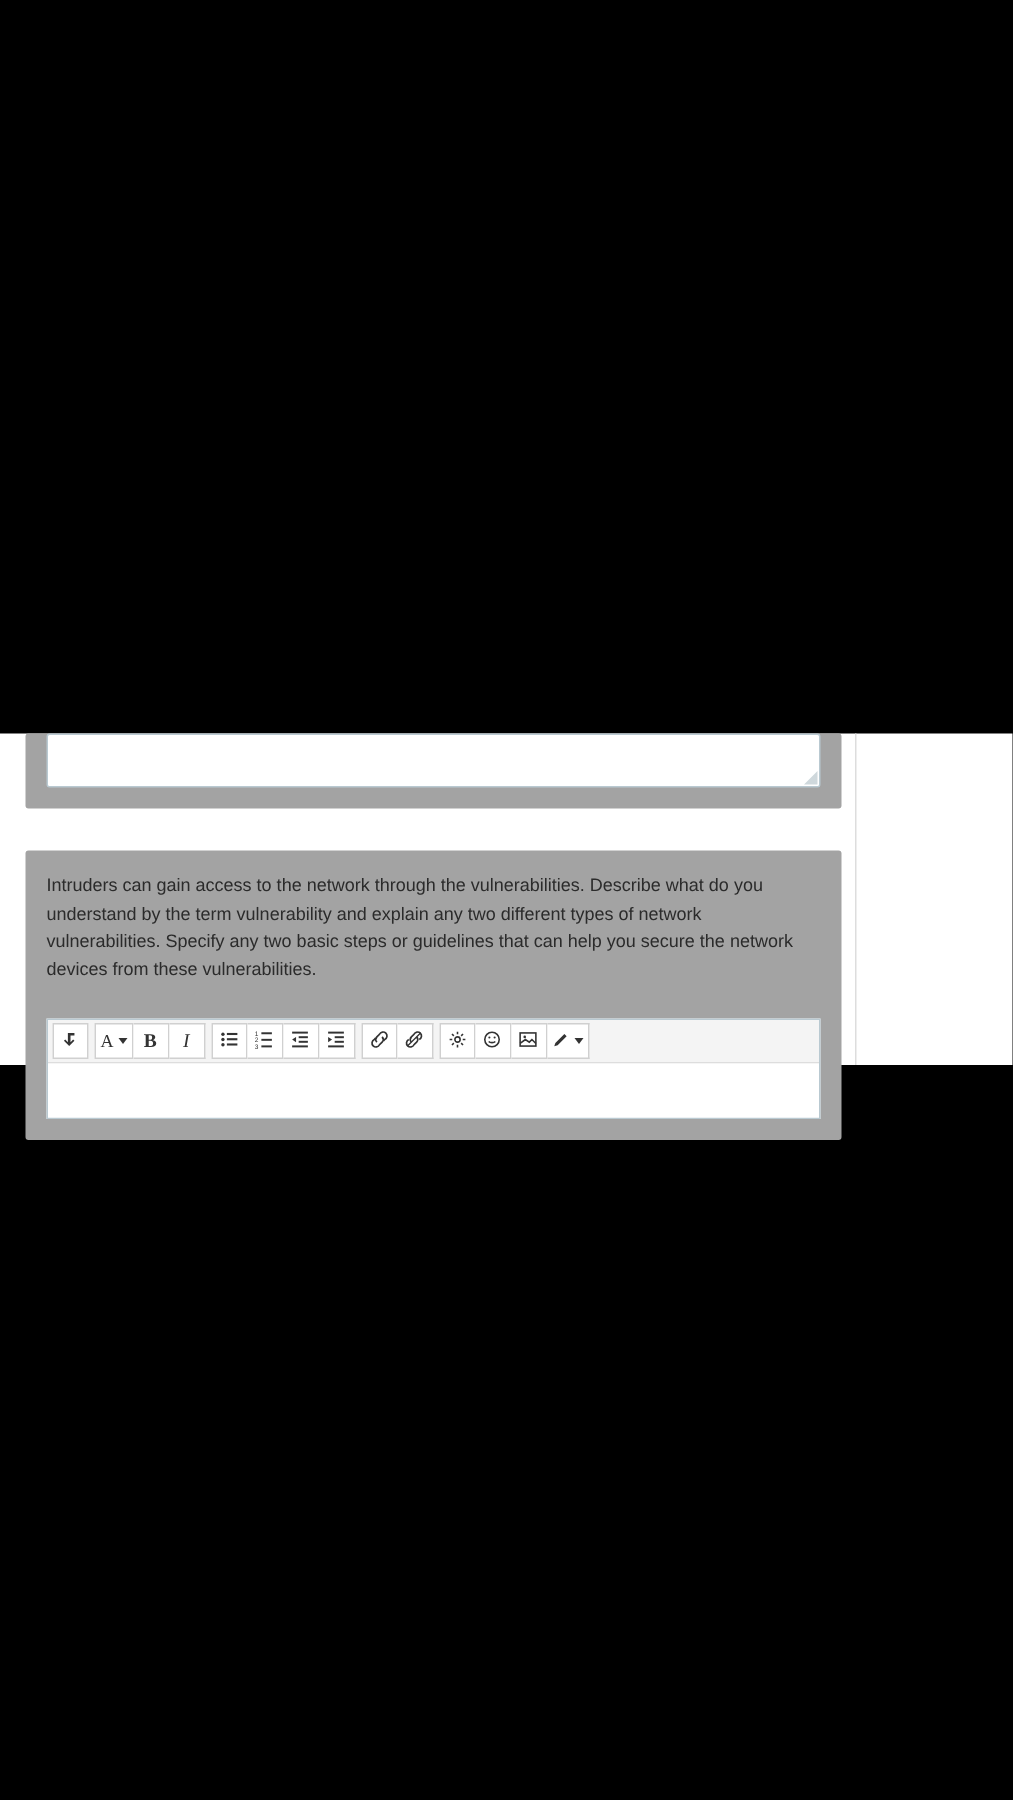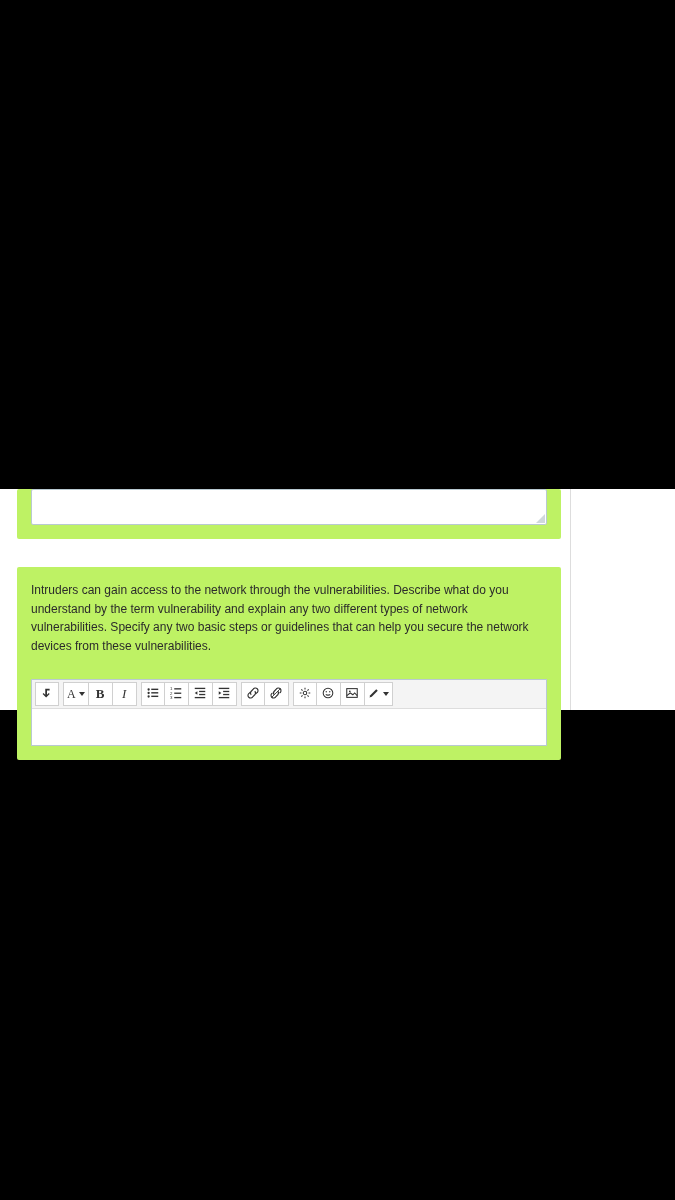--- a/index.html
+++ b/index.html
@@ -28,21 +28,21 @@
     }
     .sidebar-right {
       position: absolute;
       top: 0;
       right: 104px;
       width: 1px;
       height: 221px;
       border-left: 1px solid #ddd;
     }
     .card {
-      background: #bef264;
+      background: #a3a3a3;
       border-radius: 2px;
       padding: 14px;
       margin-bottom: 28px;
     }
     .answer-box {
       background: #fff;
       border: 1px solid #b9c9d1;
       border-radius: 2px;
       width: 100%;
       min-height: 36px;

